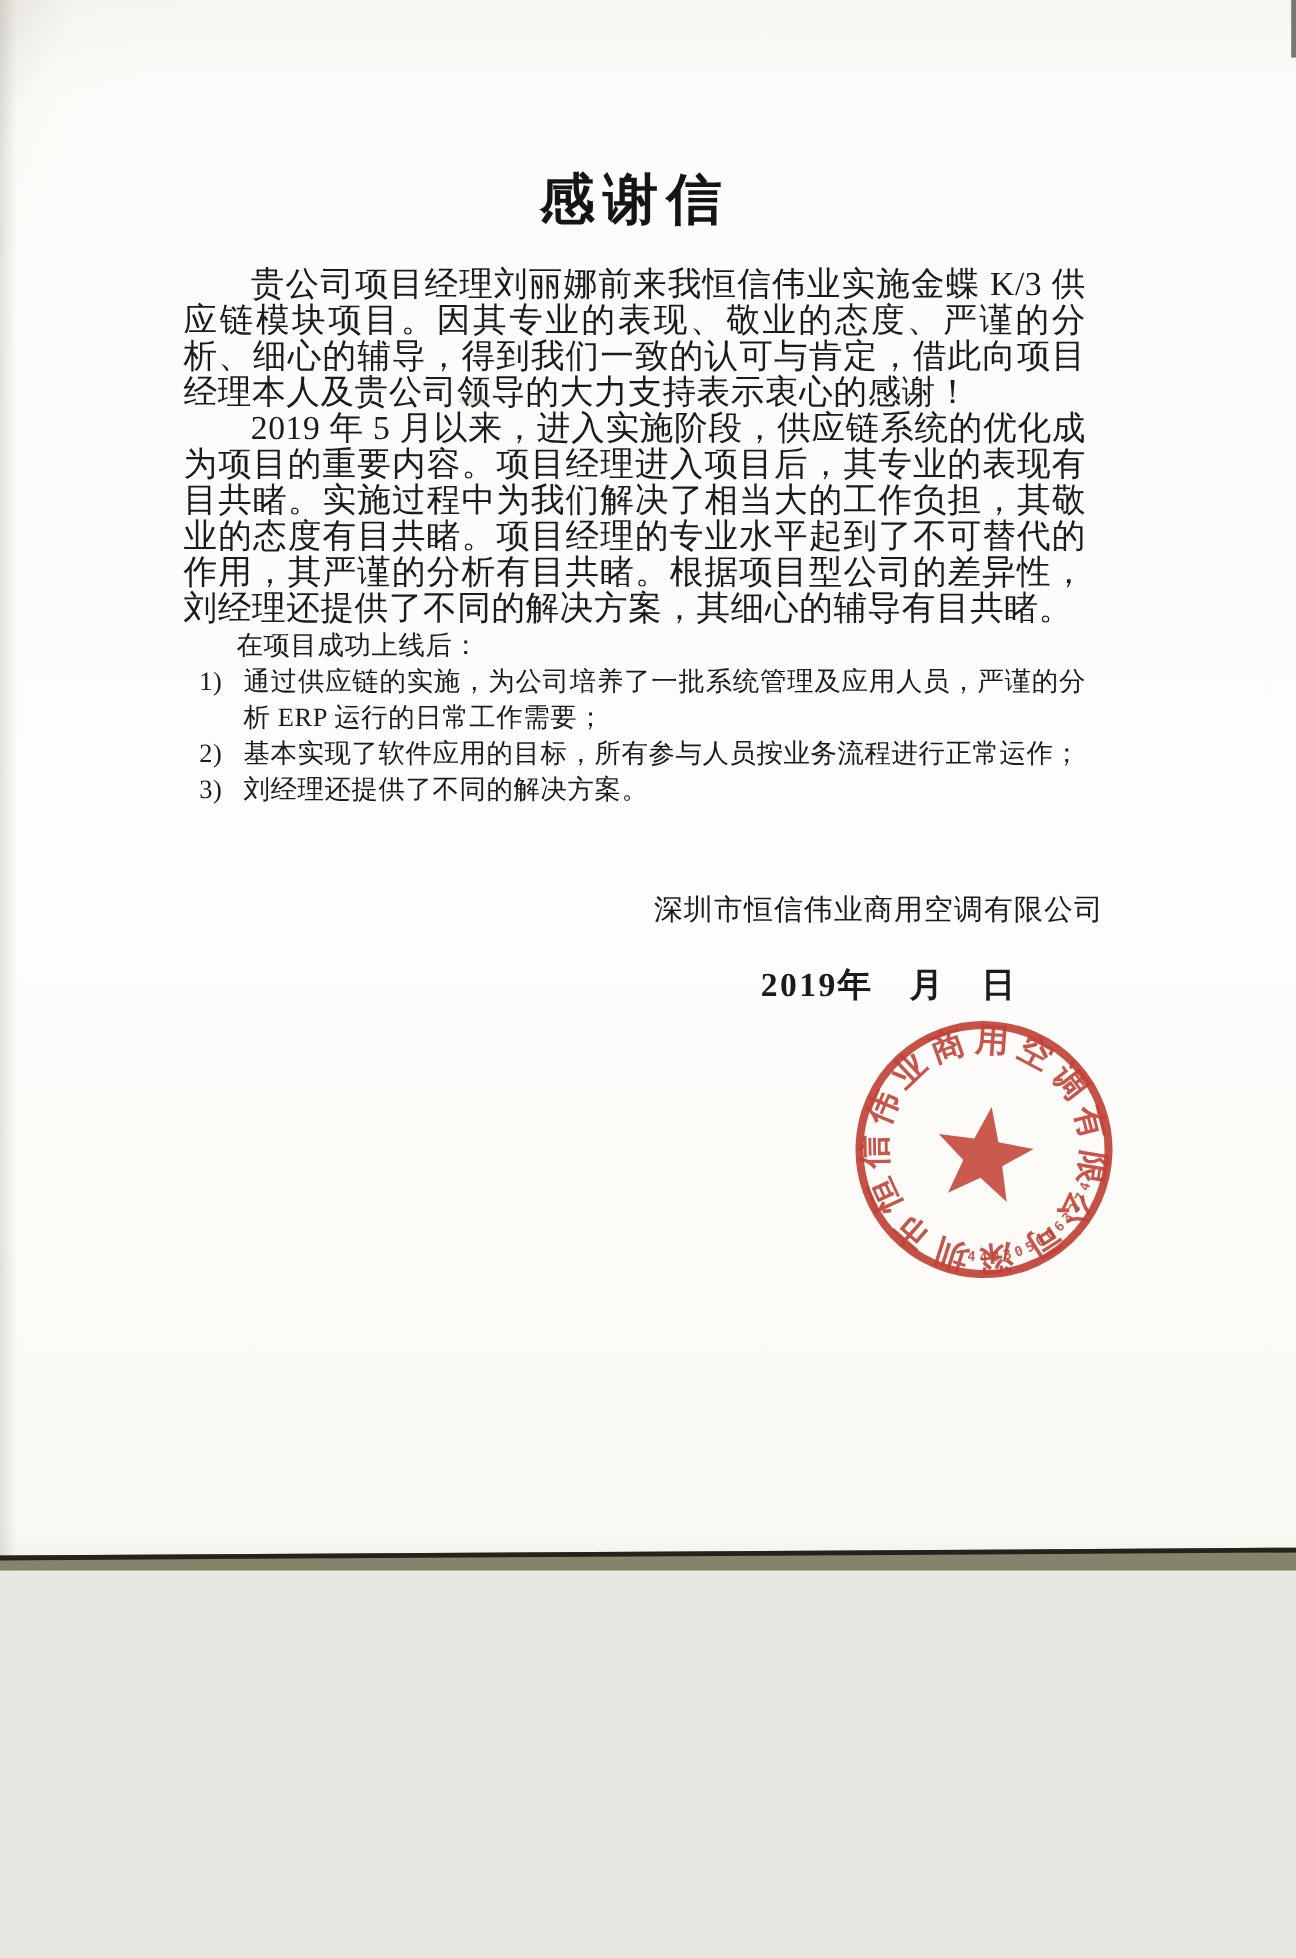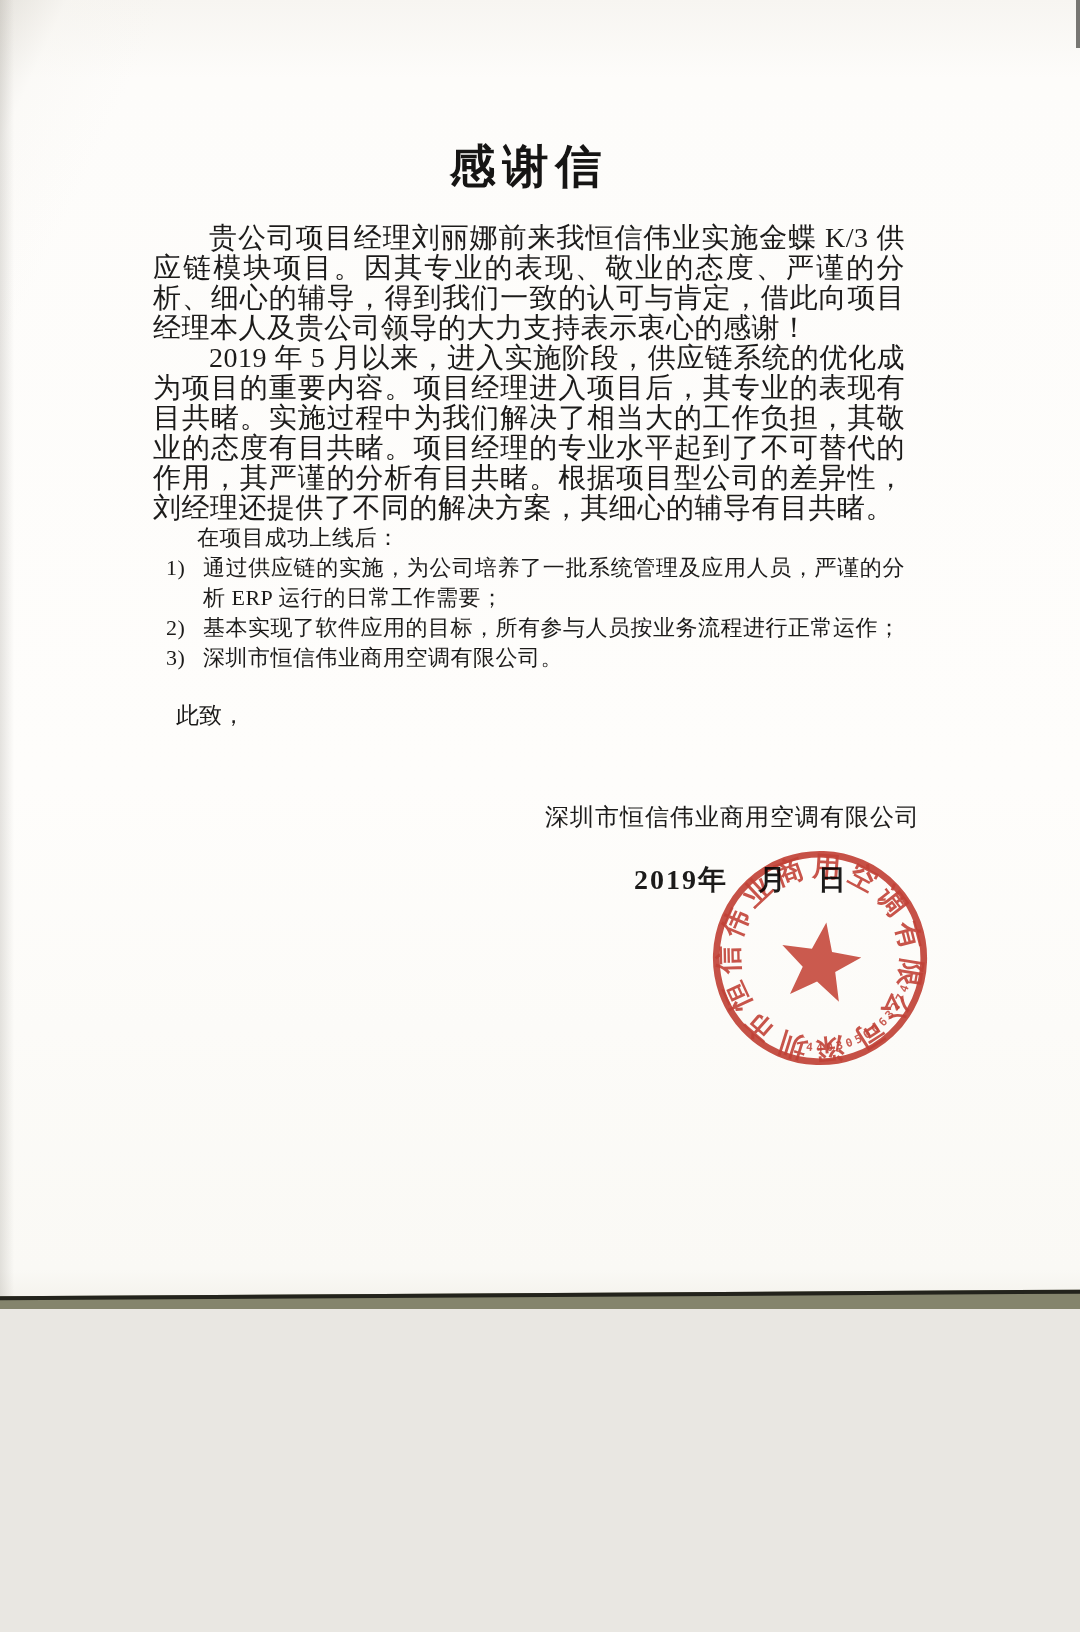--- a/index.html
+++ b/index.html
@@ -159,27 +159,26 @@
         <div class="list-item">
           <span class="list-marker">1)</span>
           <span class="list-text">通过供应链的实施，为公司培养了一批系统管理及应用人员，严谨的分析 ERP 运行的日常工作需要；</span>
         </div>
         <div class="list-item">
           <span class="list-marker">2)</span>
           <span class="list-text">基本实现了软件应用的目标，所有参与人员按业务流程进行正常运作；</span>
         </div>
         <div class="list-item">
           <span class="list-marker">3)</span>
-          <span class="list-text">深圳市恒信伟业商用空调有限公司。</span>
+          <span class="list-text">刘经理还提供了不同的解决方案。</span>
         </div>
       </div>
 
     </div>
 
-    <div class="valediction-1">此致，</div>
 
     <div class="signature">
       <span class="company">深圳市恒信伟业商用空调有限公司</span>
       <div class="date">2019年　月　日</div>
     </div>
 
   </div>
 
   <div class="stamp">
     <svg viewBox="0 0 220 220" xmlns="http://www.w3.org/2000/svg">

